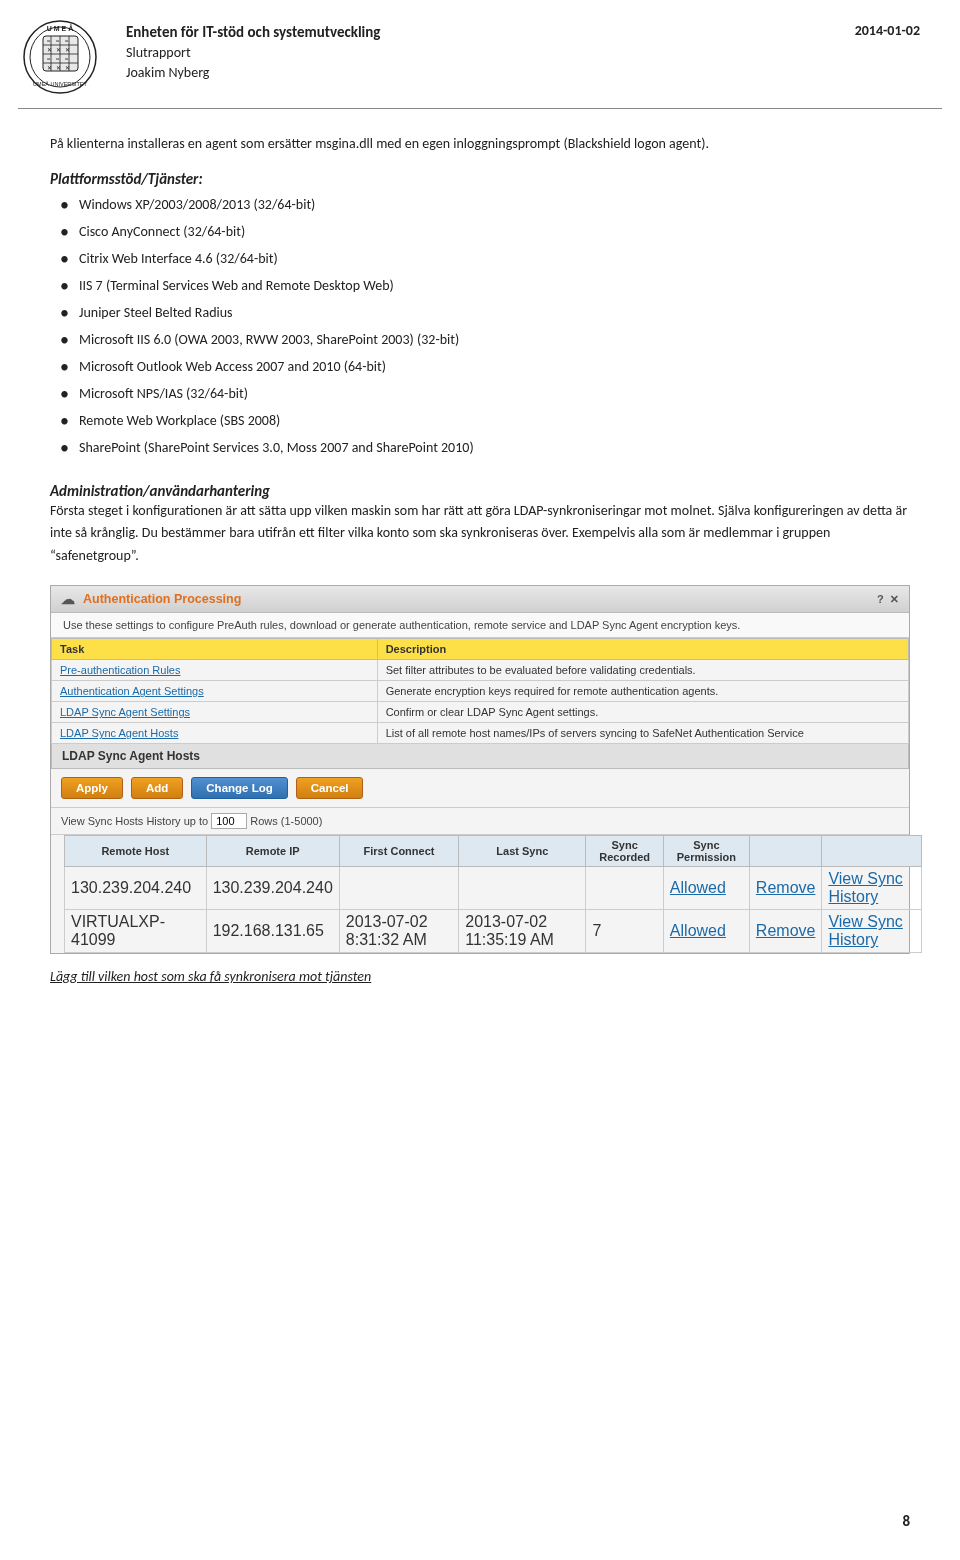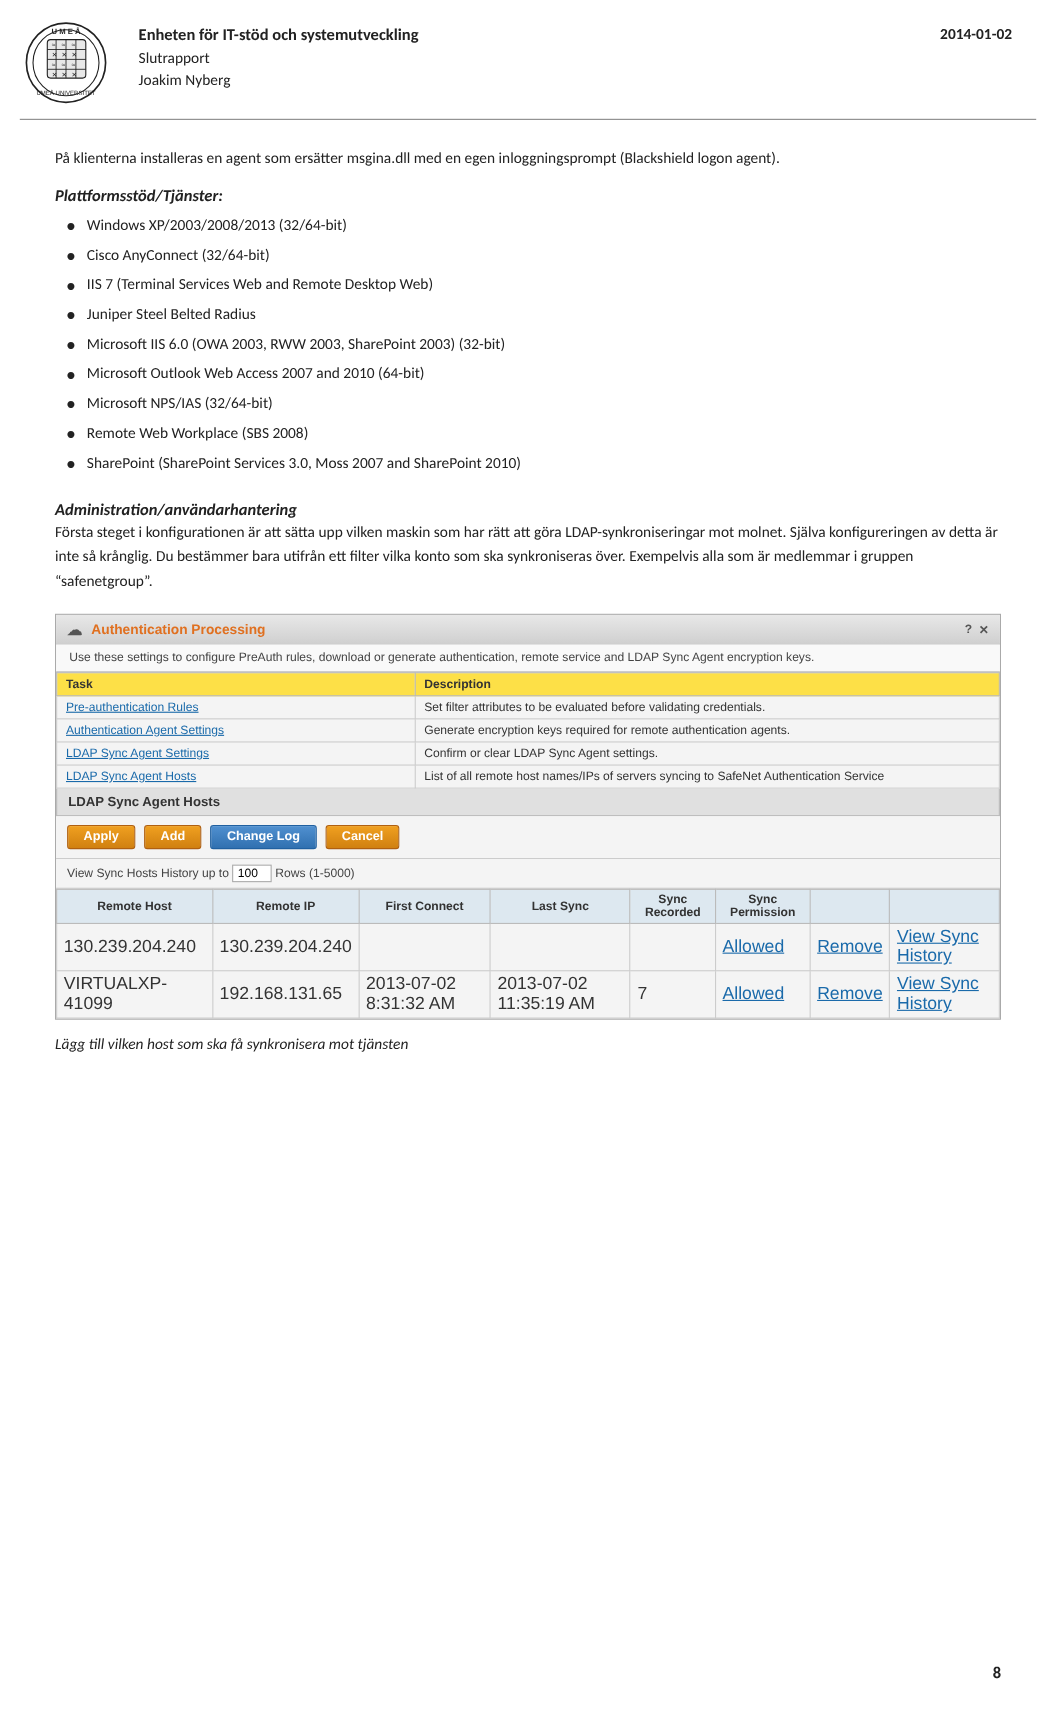--- a/index.html
+++ b/index.html
@@ -230,20 +230,21 @@
       padding: 1px 4px;
       width: 36px;
       font-size: 11px;
       background: #fff;
     }
 
     .ss-data-table {
       width: 100%;
       border-collapse: collapse;
       font-size: 11px;
+      margin-left: 13px;
     }
     .ss-data-table th {
       background: #dde8f0;
       border: 1px solid #bbb;
       padding: 3px 6px;
       font-size: 11px;
       font-weight: bold;
       color: #333;
       text-align: center;
     }
@@ -256,20 +257,21 @@
     .ss-data-table .link-cell {
       color: #1a6aaa;
       text-decoration: underline;
     }
 
     .caption-text {
       font-size: 14px;
       font-style: italic;
       margin-top: 8px;
       margin-bottom: 10px;
+      text-decoration: underline;
     }
 
     
     .page-number {
       position: absolute;
       bottom: 30px;
       right: 50px;
       font-size: 15px;
       font-weight: bold;
       color: #222;
@@ -336,20 +338,23 @@
 
   <div class="section-heading">Plattformsstöd/Tjänster:</div>
   <ul class="bullet-list">
     <li>
         <span>Windows XP/2003/2008/2013 (32/64-bit)</span>
       </li>
     <li>
         <span>Cisco AnyConnect (32/64-bit)</span>
       </li>
     <li>
+        <span>Citrix Web Interface 4.6 (32/64-bit)</span>
+      </li>
+    <li>
         <span>IIS 7 (Terminal Services Web and Remote Desktop Web)</span>
       </li>
     <li>
         <span>Juniper Steel Belted Radius</span>
       </li>
     <li>
         <span>Microsoft IIS 6.0 (OWA 2003, RWW 2003, SharePoint 2003) (32-bit)</span>
       </li>
     <li>
         <span>Microsoft Outlook Web Access 2007 and 2010 (64-bit)</span>

